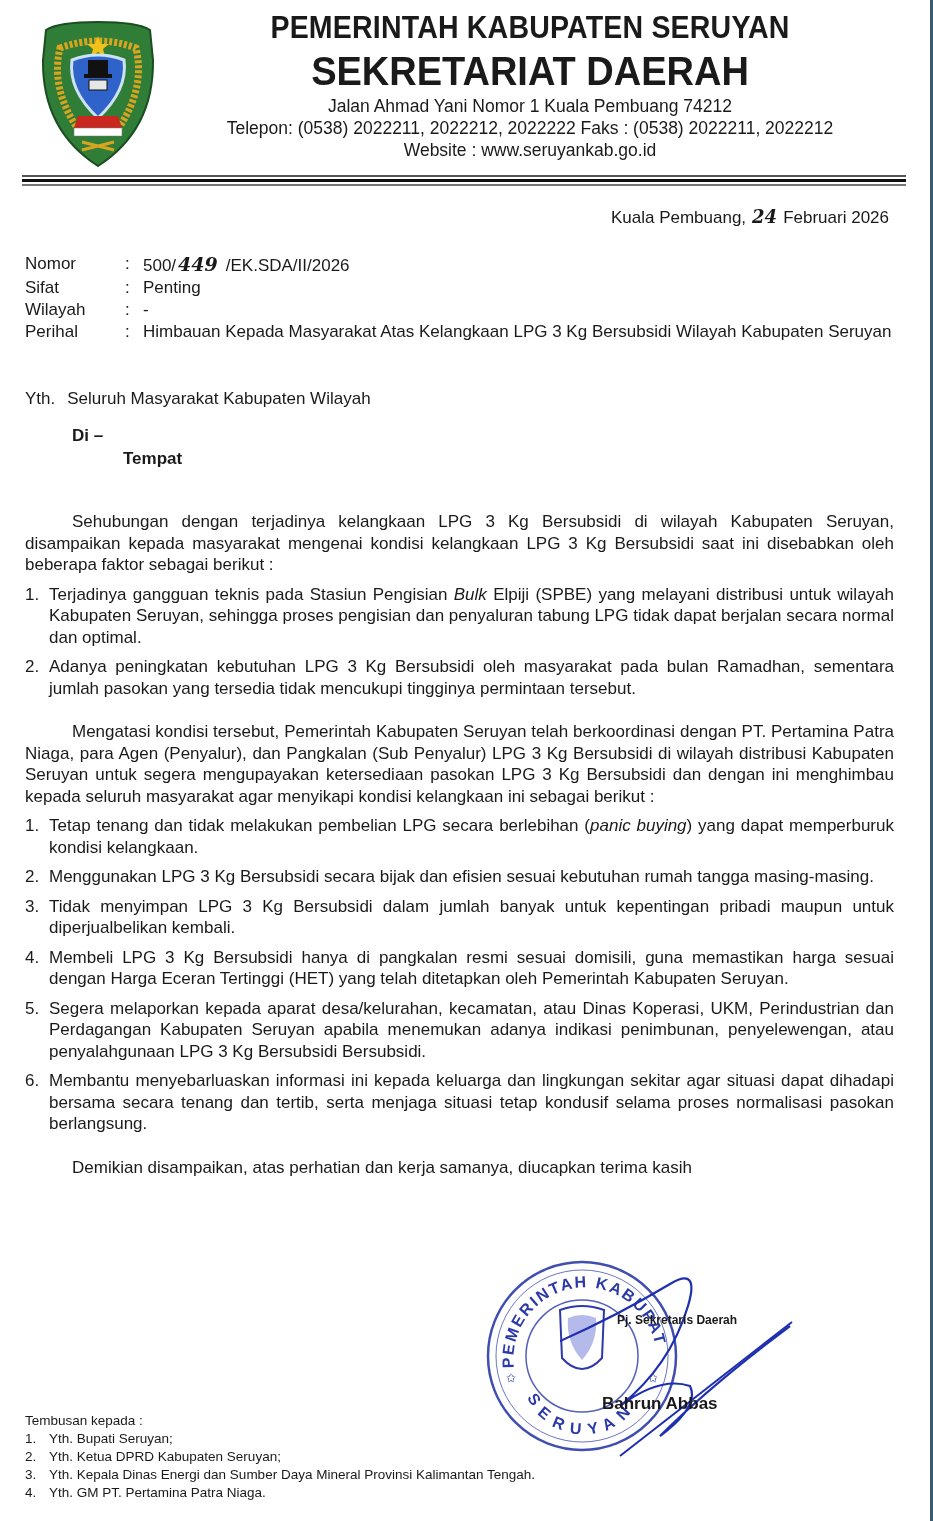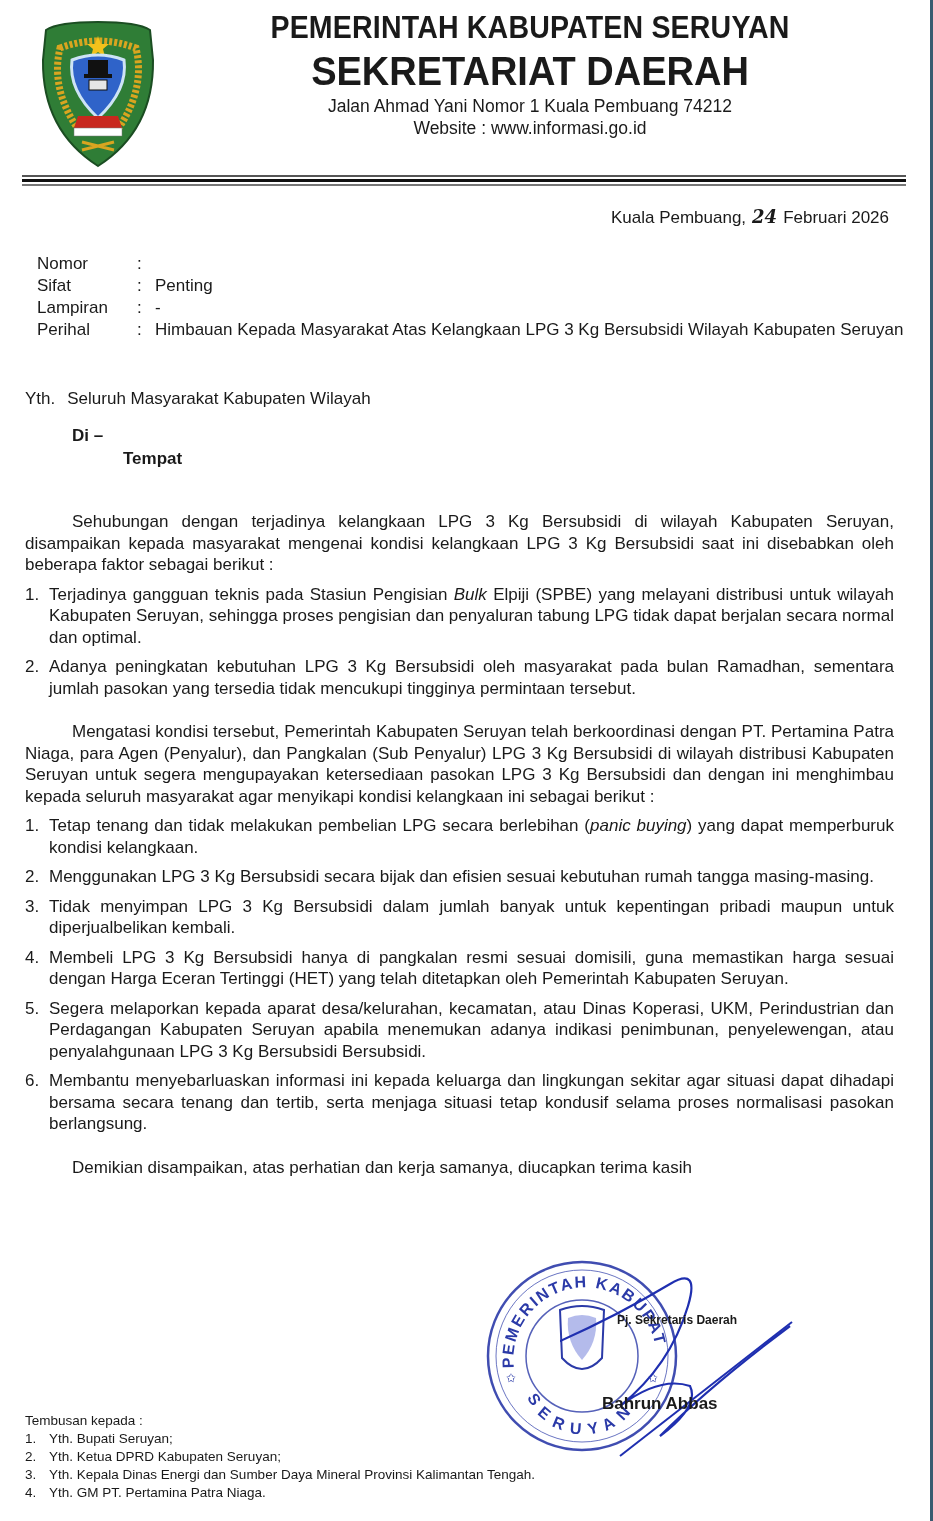--- a/index.html
+++ b/index.html
@@ -15,21 +15,21 @@
   .kop .l3, .kop .l4, .kop .l5 { font-size:17.5px; line-height:22px; }
   .kop .l3 { margin-top:1px; }
   .rule { position:absolute; left:22px; width:884px; }
   .rule.a { top:175px; height:2px; background:#555; }
   .rule.b { top:179px; height:3px; background:#111; }
   .rule.c { top:184px; height:2px; background:#777; }
   .date { position:absolute; right:44px; top:206px; font-size:17px; }
   .date .hand { font-family:"DejaVu Serif", serif; font-style:italic; font-weight:bold; font-size:18px; margin:0 6px; }
   .meta { position:absolute; left:25px; top:253px; font-size:17px; line-height:22px; }
   .meta .row { display:flex; }
-  .meta .k { width:100px;margin-left:12px; }
+  .meta .k { width:100px; }
   .meta .c { width:18px; }
   .meta .v { width:752px; text-align:justify; text-align-last:left; }
   .meta .v .num { font-family:"DejaVu Serif", serif; font-weight:bold; font-style:italic; font-size:19px; margin:0 8px 0 2px; }
   .yth { position:absolute; left:25px; top:389px; font-size:17px; }
   .yth span.t { margin-left:12px; }
   .di { position:absolute; left:72px; top:426px; font-size:17px; font-weight:bold; }
   .tempat { position:absolute; left:123px; top:449px; font-size:17px; font-weight:bold; }
   .body { position:absolute; left:25px; top:511px; width:869px; font-size:17px; line-height:21.5px; }
   .para { text-align:justify; text-indent:47px; margin:0; }
   ol.items { list-style:none; padding:0; margin:8px 0 0 0; }
@@ -61,42 +61,44 @@
   <rect x="51" y="60" width="18" height="10" fill="#e6e6e6" stroke="#111"></rect>
   <path d="M40 96 L80 96 L84 108 L36 108 Z" fill="#c8281e"></path>
   <rect x="36" y="108" width="48" height="8" fill="#ffffff" stroke="#777" stroke-width="0.5"></rect>
   <path d="M44 122 L76 130 M76 122 L44 130" stroke="#d9a520" stroke-width="3"></path>
 </svg>
 
 <div class="kop">
   <div class="l1">PEMERINTAH KABUPATEN SERUYAN</div>
   <div class="l2">SEKRETARIAT DAERAH</div>
   <div class="l3">Jalan Ahmad Yani Nomor 1 Kuala Pembuang 74212</div>
-  <div class="l5">Website : www.informasi.go.id</div>
+  <div class="l4">Telepon: (0538)  2022211, 2022212, 2022222 Faks : (0538) 2022211, 2022212</div>
+  <div class="l5">Website : www.seruyankab.go.id</div>
 </div>
 <div class="rule a"></div>
 <div class="rule b"></div>
 <div class="rule c"></div>
 
 <div class="date">
   <span>Kuala Pembuang,</span><span class="hand">24</span><span>Februari 2026</span>
 </div>
 
 <div class="meta">
   <div class="row">
     <span class="k">Nomor</span>
     <span class="c">:</span>
+    <span class="v"><span>500/</span><span class="num">449</span><span>/EK.SDA/II/2026</span></span>
   </div>
   <div class="row">
     <span class="k">Sifat</span>
     <span class="c">:</span>
     <span class="v">Penting</span>
   </div>
   <div class="row">
-    <span class="k">Lampiran</span>
+    <span class="k">Wilayah</span>
     <span class="c">:</span>
     <span class="v">-</span>
   </div>
   <div class="row">
     <span class="k">Perihal</span>
     <span class="c">:</span>
     <span class="v">Himbauan Kepada Masyarakat Atas Kelangkaan LPG 3 Kg Bersubsidi Wilayah Kabupaten Seruyan</span>
   </div>
 </div>
 

